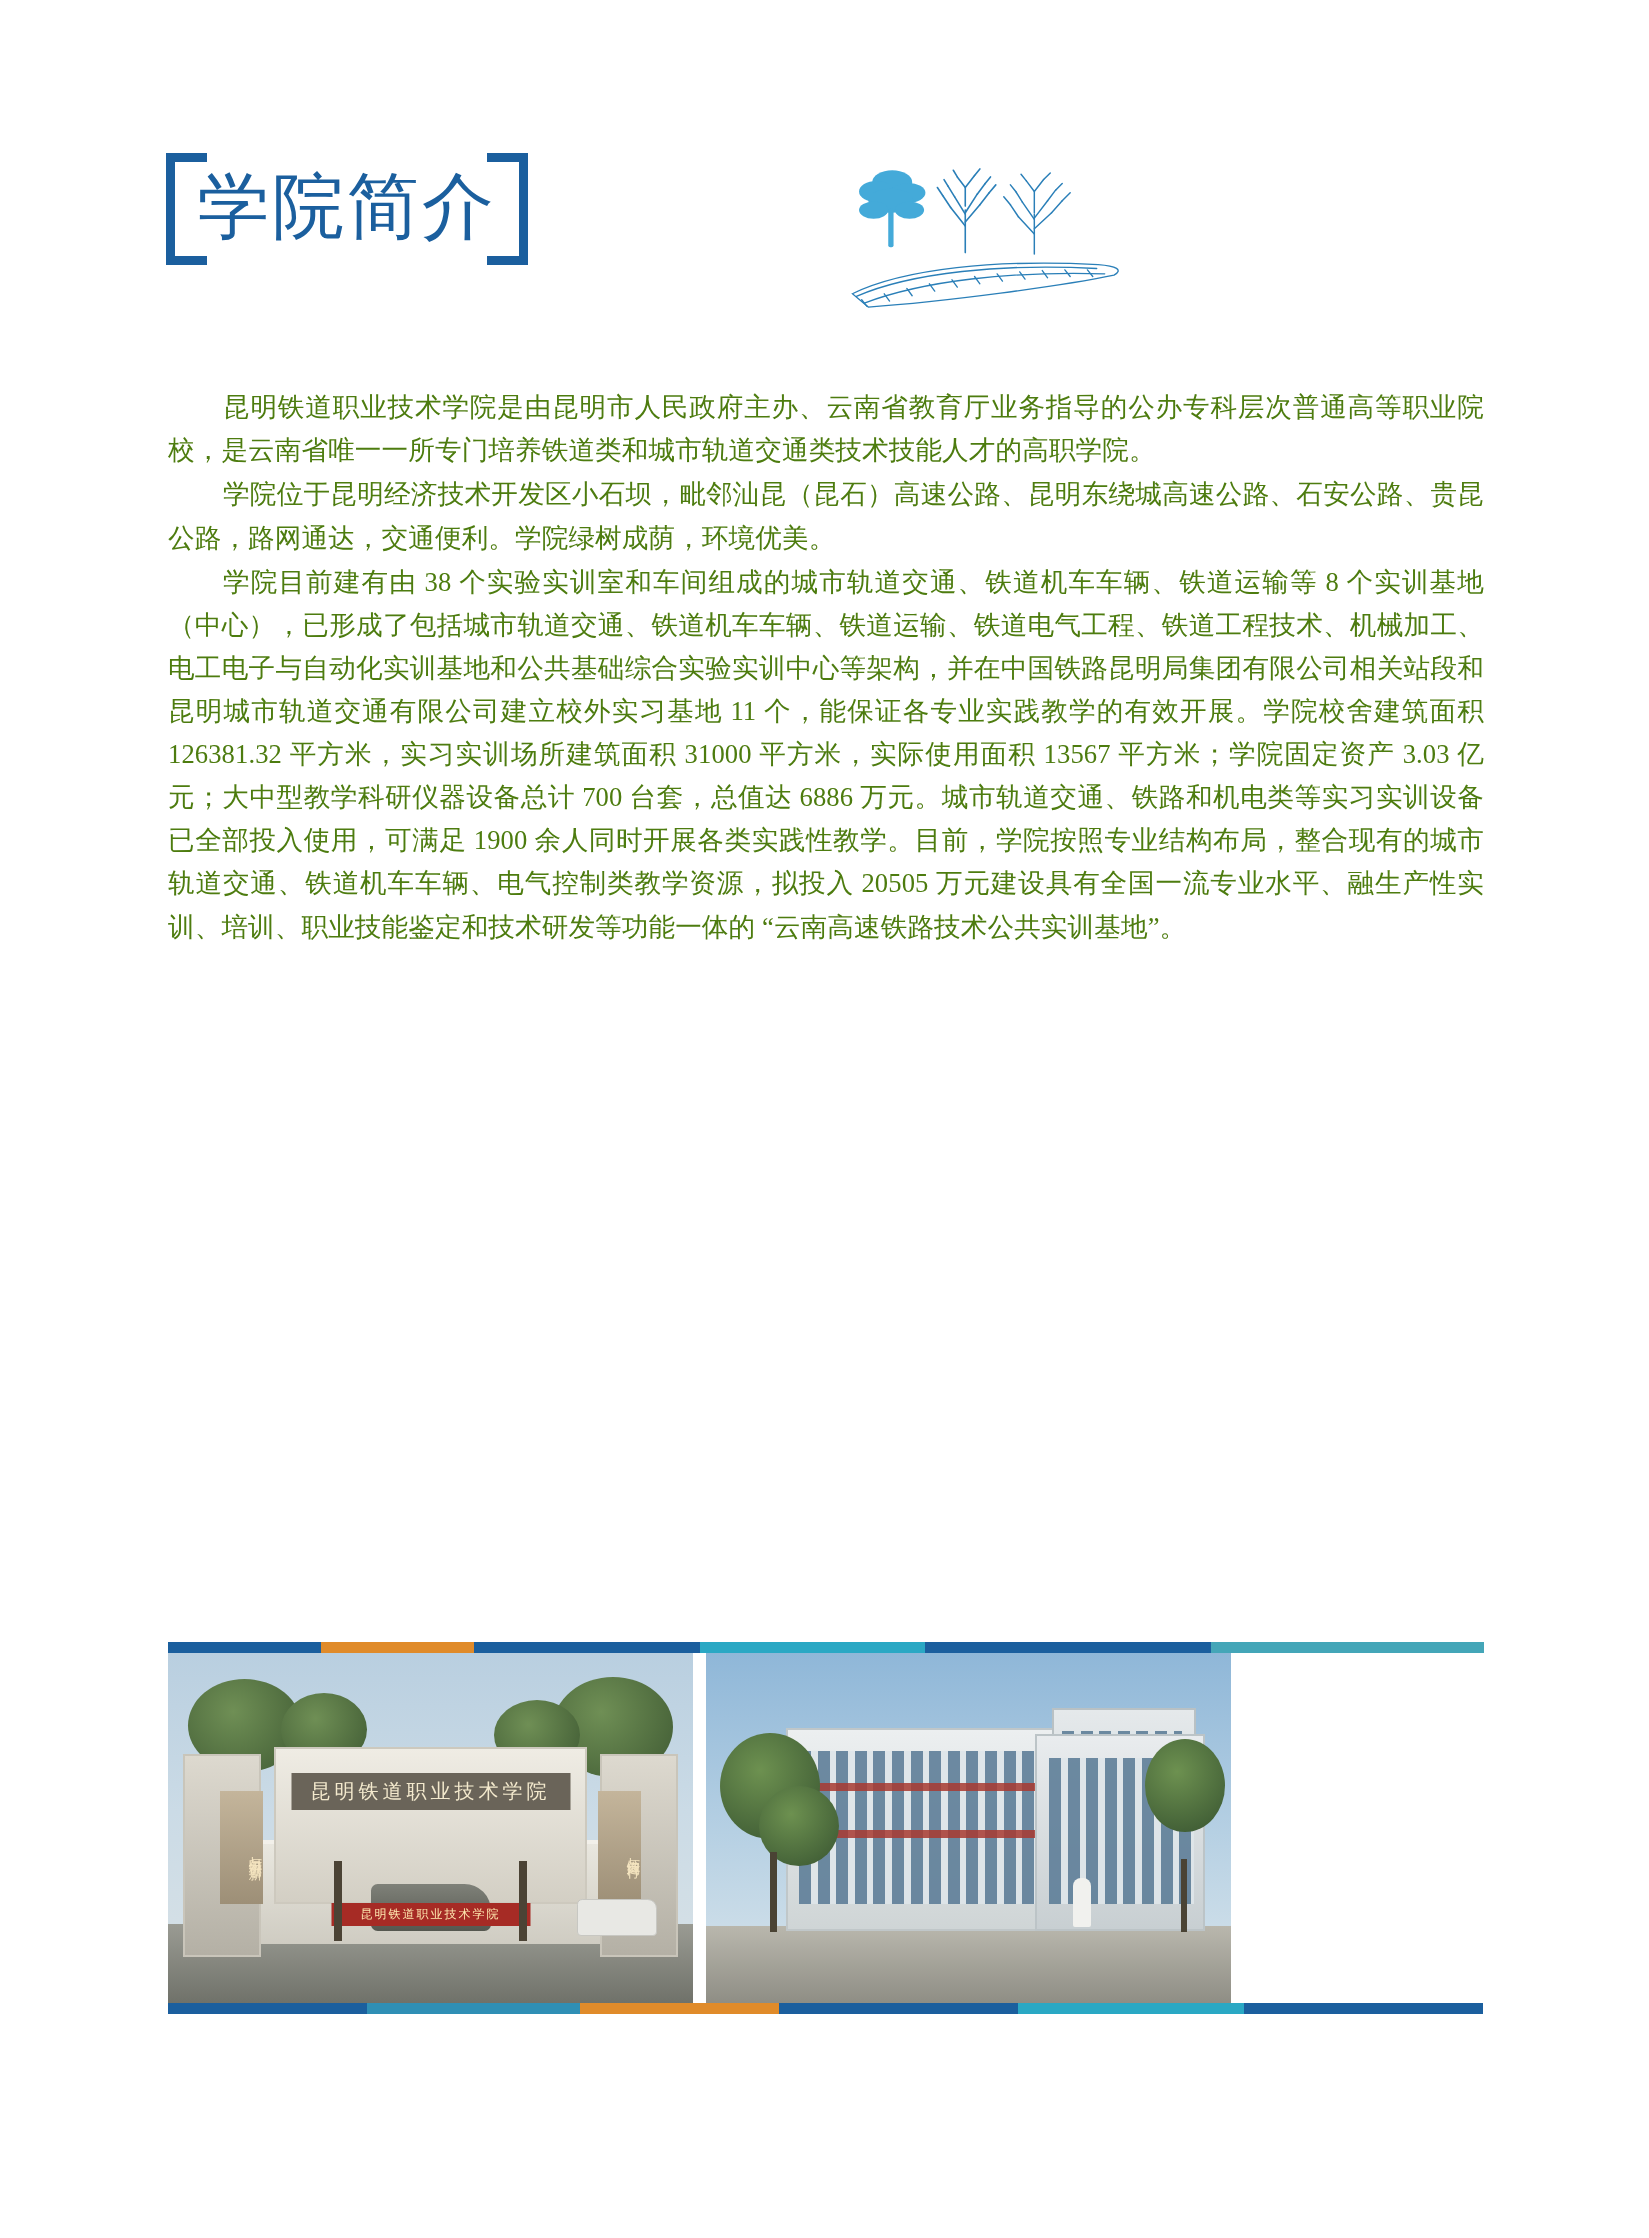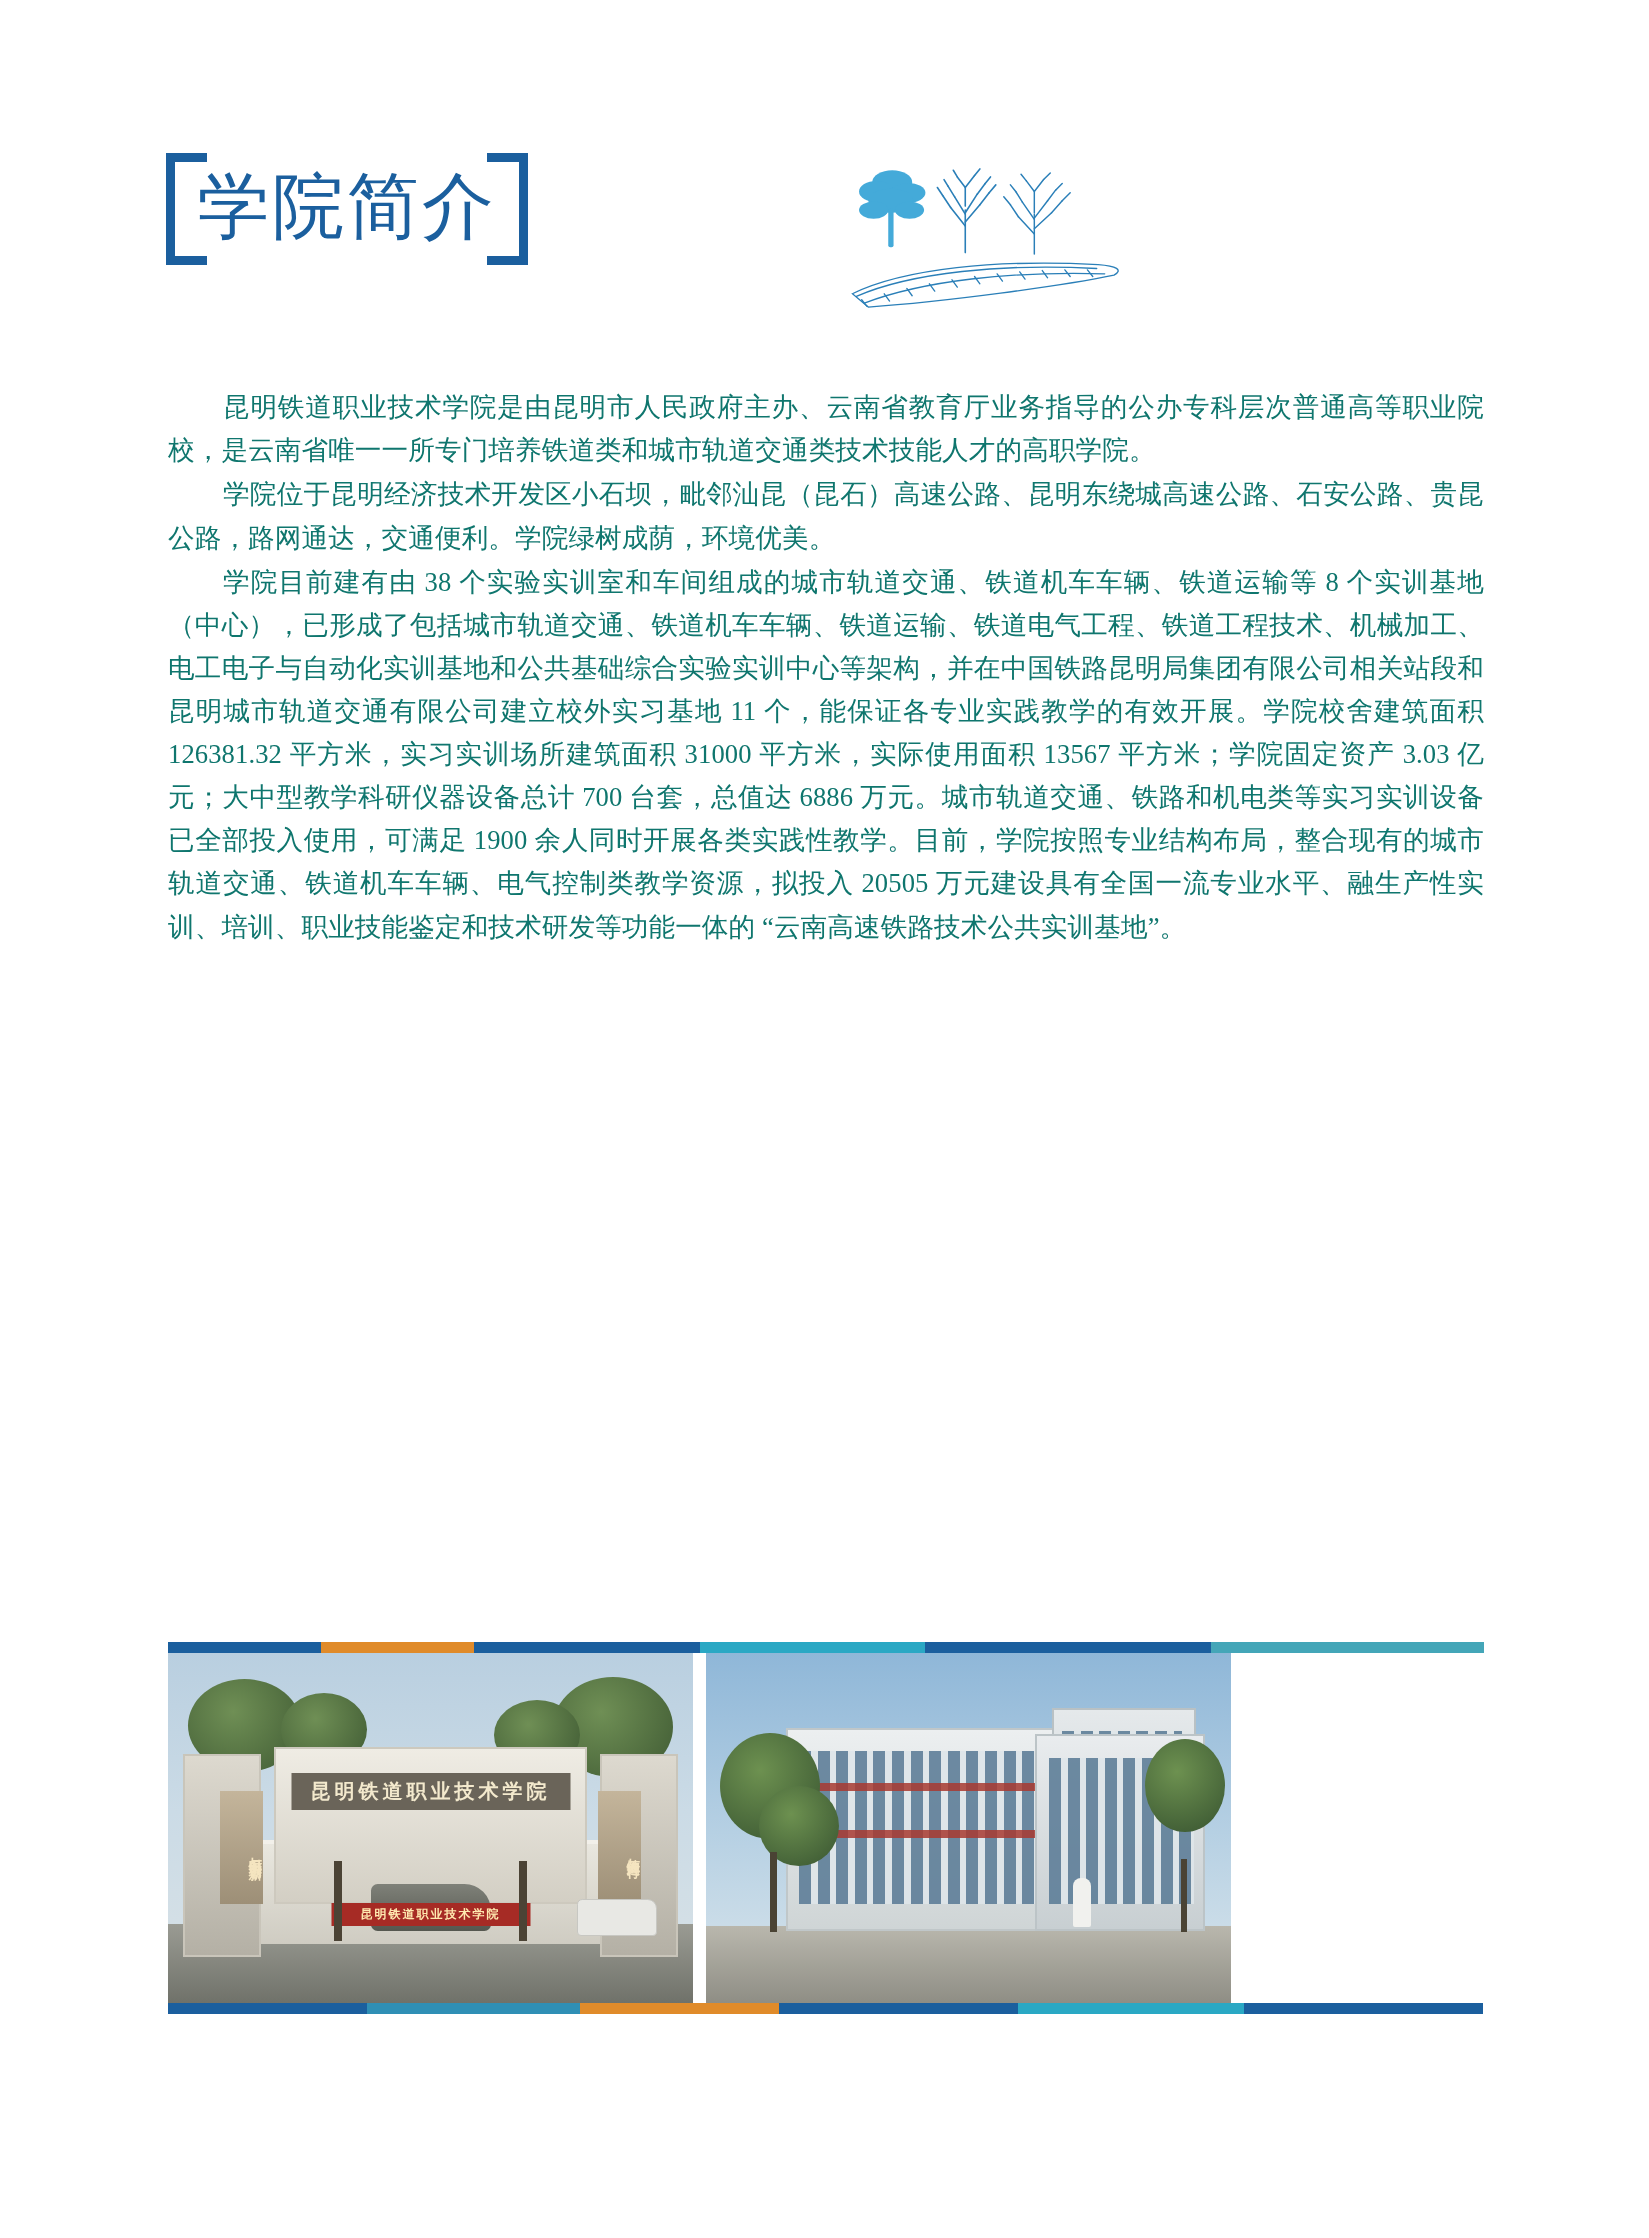--- a/index.html
+++ b/index.html
@@ -74,21 +74,21 @@
   
   .content {
     position: absolute;
     left: 168px;
     top: 386px;
     width: 1316px;
   }
   .para {
     font-size: 26.6px;
     line-height: 1.62;
-    color: #0f766e;
+    color: #4d7c0f;
     text-align: justify;
     text-justify: inter-ideograph;
     text-indent: 55px;
     margin: 0 0 1.3px 0;
     letter-spacing: 0.1px;
   }
 
   
   .photo-strip {
     position: absolute;
@@ -118,21 +118,20 @@
     left: 0;
     top: 10.6px;
     height: 351px;
     width: 1316px;
     display: flex;
     gap: 13.3px;
   }
   .photo {
     position: relative;
     overflow: hidden;
-    font-weight: bold;
   }
   .photo-1 { width: 525px; }
   .photo-2 { width: 525px; }
   .photo-3 { width: 239px; }
 
   
   .p1-sky {
     position: absolute; inset: 0;
     background: linear-gradient(#b9cfe0 0%, #cbdbe6 45%, #d9e2e6 100%);
   }

